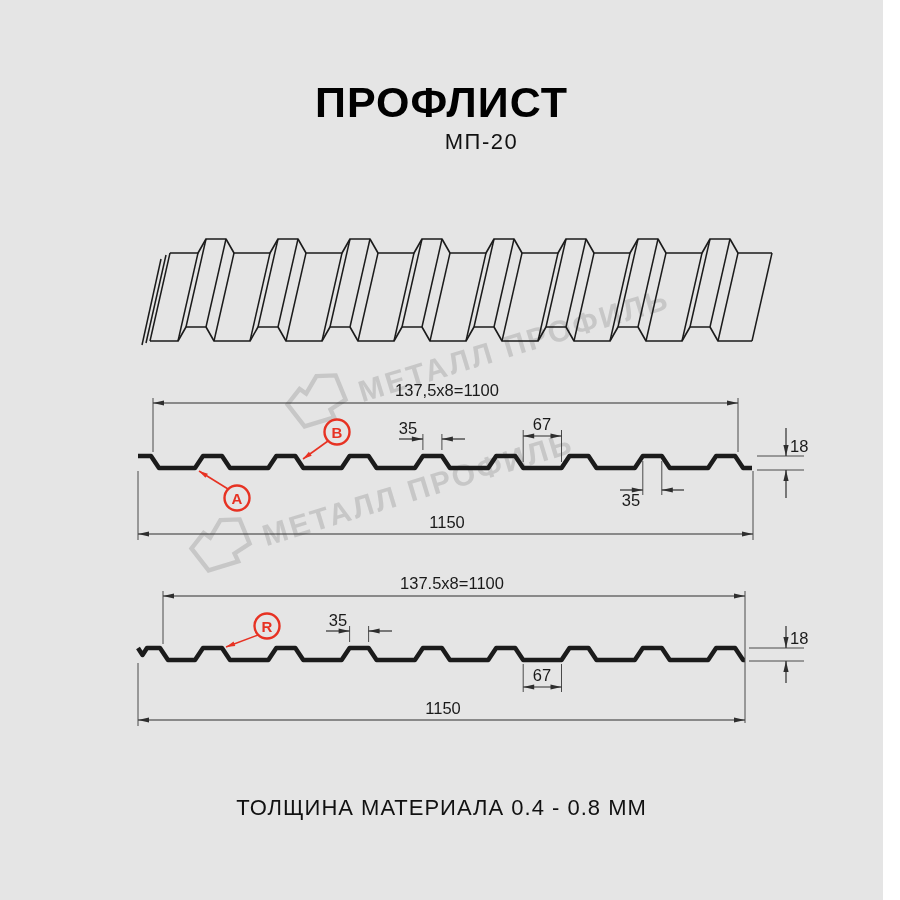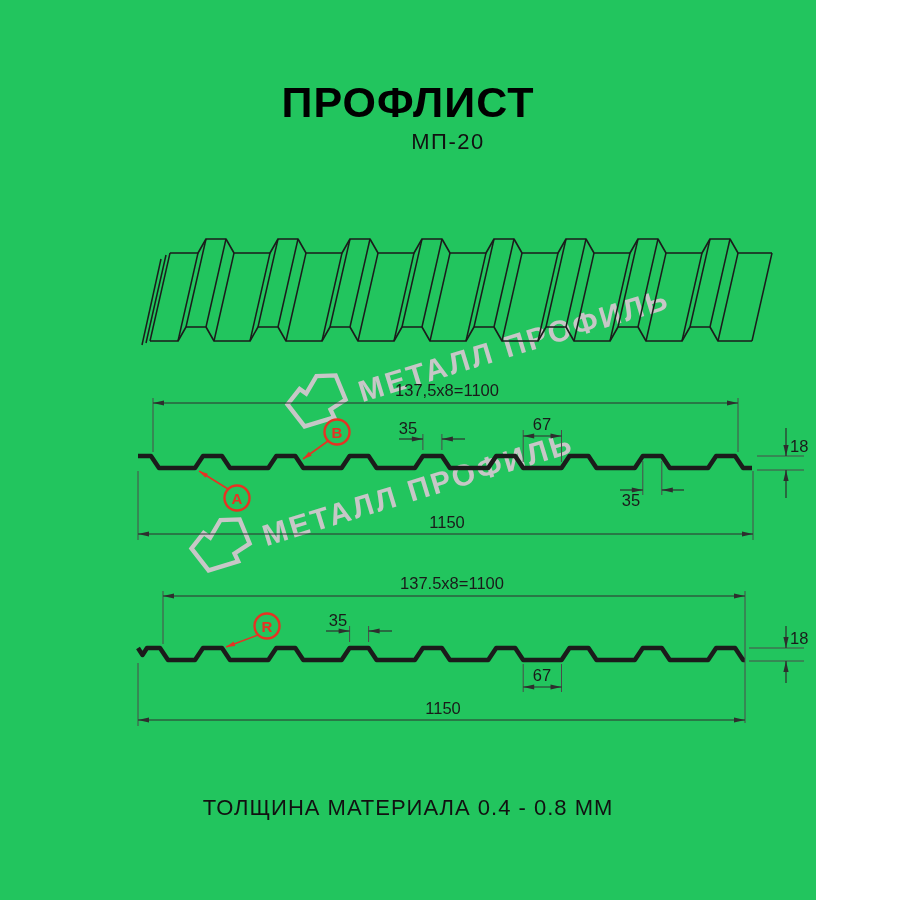--- a/index.html
+++ b/index.html
@@ -1,16 +1,16 @@
 <!DOCTYPE html>
 <html><head>
 <meta charset="utf-8">
 <style>
   html,body{margin:0;padding:0;background:#fff;}
-  .page{position:relative;width:816px;height:900px;background:#22c55e;overflow:hidden;
+  .page{position:relative;width:883px;height:900px;background:#e5e5e5;overflow:hidden;
         font-family:"Liberation Sans",sans-serif;}
   .page svg{position:absolute;top:0;left:0;}
   .title{position:absolute;top:78px;left:0;width:100%;text-align:center;
          font-size:43px;font-weight:700;letter-spacing:1px;color:#000;}
   .subtitle{position:absolute;top:129px;left:0;width:100%;text-align:center;
             font-size:22px;font-weight:400;letter-spacing:1.5px;color:#111;padding-left:40px;}
   .footer{position:absolute;top:795px;left:0;width:100%;text-align:center;
           font-size:22px;font-weight:400;letter-spacing:1px;color:#111;}
   svg text{font-family:"Liberation Sans",sans-serif;}
 </style>

